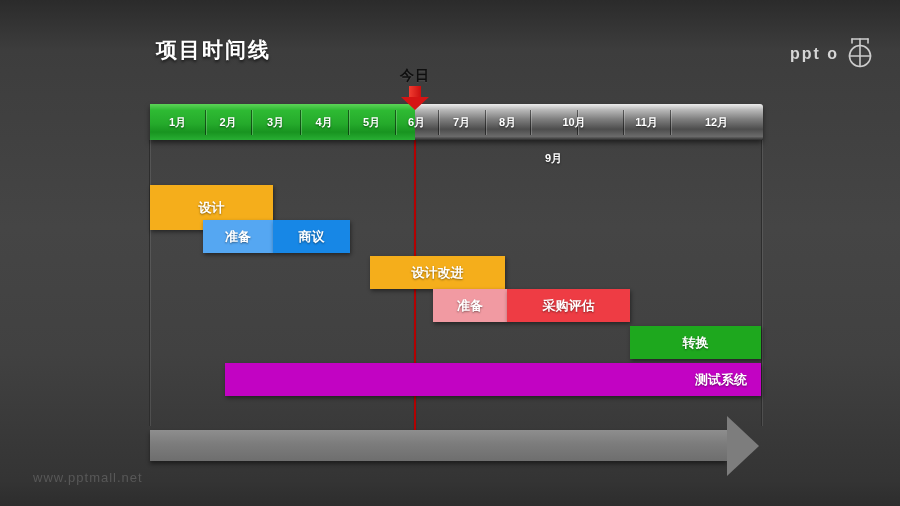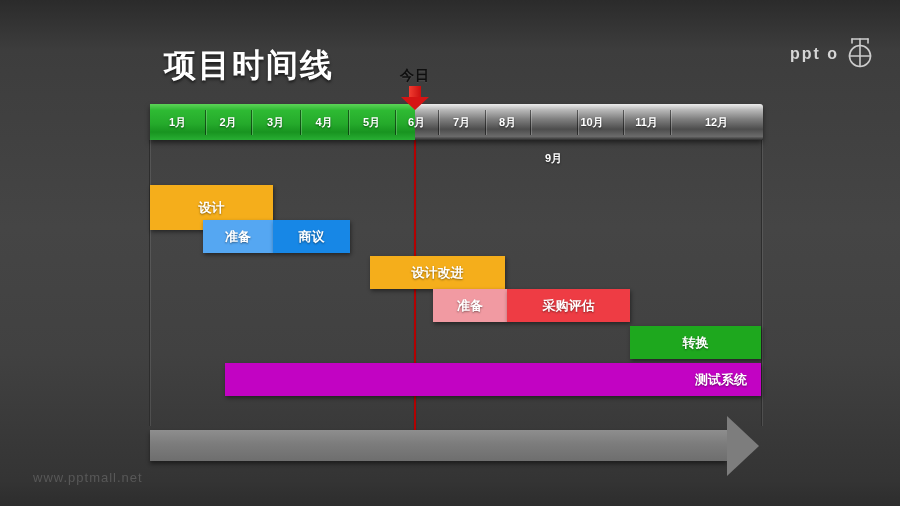--- a/index.html
+++ b/index.html
@@ -2,22 +2,22 @@
 <html><head>
 <meta charset="utf-8">
 <style>
   html,body{margin:0;padding:0;background:#262626;}
   .slide{
     position:relative;width:900px;height:506px;overflow:hidden;
     font-family:"Liberation Sans","DejaVu Sans",sans-serif;
     background:linear-gradient(180deg,#2b2b2b 0%,#3d3d3d 10%,#454545 45%,#414141 70%,#343434 95%,#2d2d2d 100%);
   }
   .page-title{
-    position:absolute;left:156px;top:36px;margin:8px;
-    font-size:32px;font-weight:bold;color:#ffffff;letter-spacing:2px;
+    position:absolute;left:156px;top:36px;margin:0;
+    font-size:21px;font-weight:bold;color:#ffffff;letter-spacing:2px;
     text-shadow:0 2px 3px rgba(0,0,0,.6);
   }
   
   .logo{position:absolute;left:790px;top:34px;display:flex;align-items:center;gap:5px;}
   .logo-text{color:#d6d6d6;font-size:16px;letter-spacing:2px;font-weight:bold;transform:scaleY(1.05);}
   
   .month-bar{
     position:absolute;left:150px;top:104px;width:613px;height:36px;
     background:linear-gradient(180deg,#ededed 0%,#b9b9b9 16%,#7f7f7f 42%,#4d4d4d 70%,#6b6b6b 90%,#2e2e2e 100%);
     border-radius:0 3px 3px 0;
@@ -119,21 +119,21 @@
         <span class="month-label" style="left: 221.5px;">5月</span>
         <div class="month-divider" style="left: 245px;"></div>
         <span class="month-label" style="left: 266.5px;">6月</span>
         <div class="month-divider" style="left: 288px;"></div>
         <span class="month-label" style="left: 311.5px; text-align: center;">7月</span>
         <div class="month-divider" style="left: 335px;"></div>
         <span class="month-label" style="left: 357.5px;">8月</span>
         <div class="month-divider" style="left: 380px;"></div>
         <span class="month-label" style="left: 403.5px; margin-top: 36px;">9月</span>
         <div class="month-divider" style="left: 427px;"></div>
-        <span class="month-label" style="left: 442px;">10月</span>
+        <span class="month-label" style="left: 424px;">10月</span>
         <div class="month-divider" style="left: 473px;"></div>
         <span class="month-label" style="left: 496.5px;">11月</span>
         <div class="month-divider" style="left: 520px;"></div>
         <span class="month-label" style="left: 566.5px;">12月</span>
       </div>
   </div>
 
   <div id="bars-layer">
       <div class="bar" style="left: 150px; width: 123px; top: 185px; height: 45px; background: rgb(245, 174, 27);">
         <span>设计</span>

